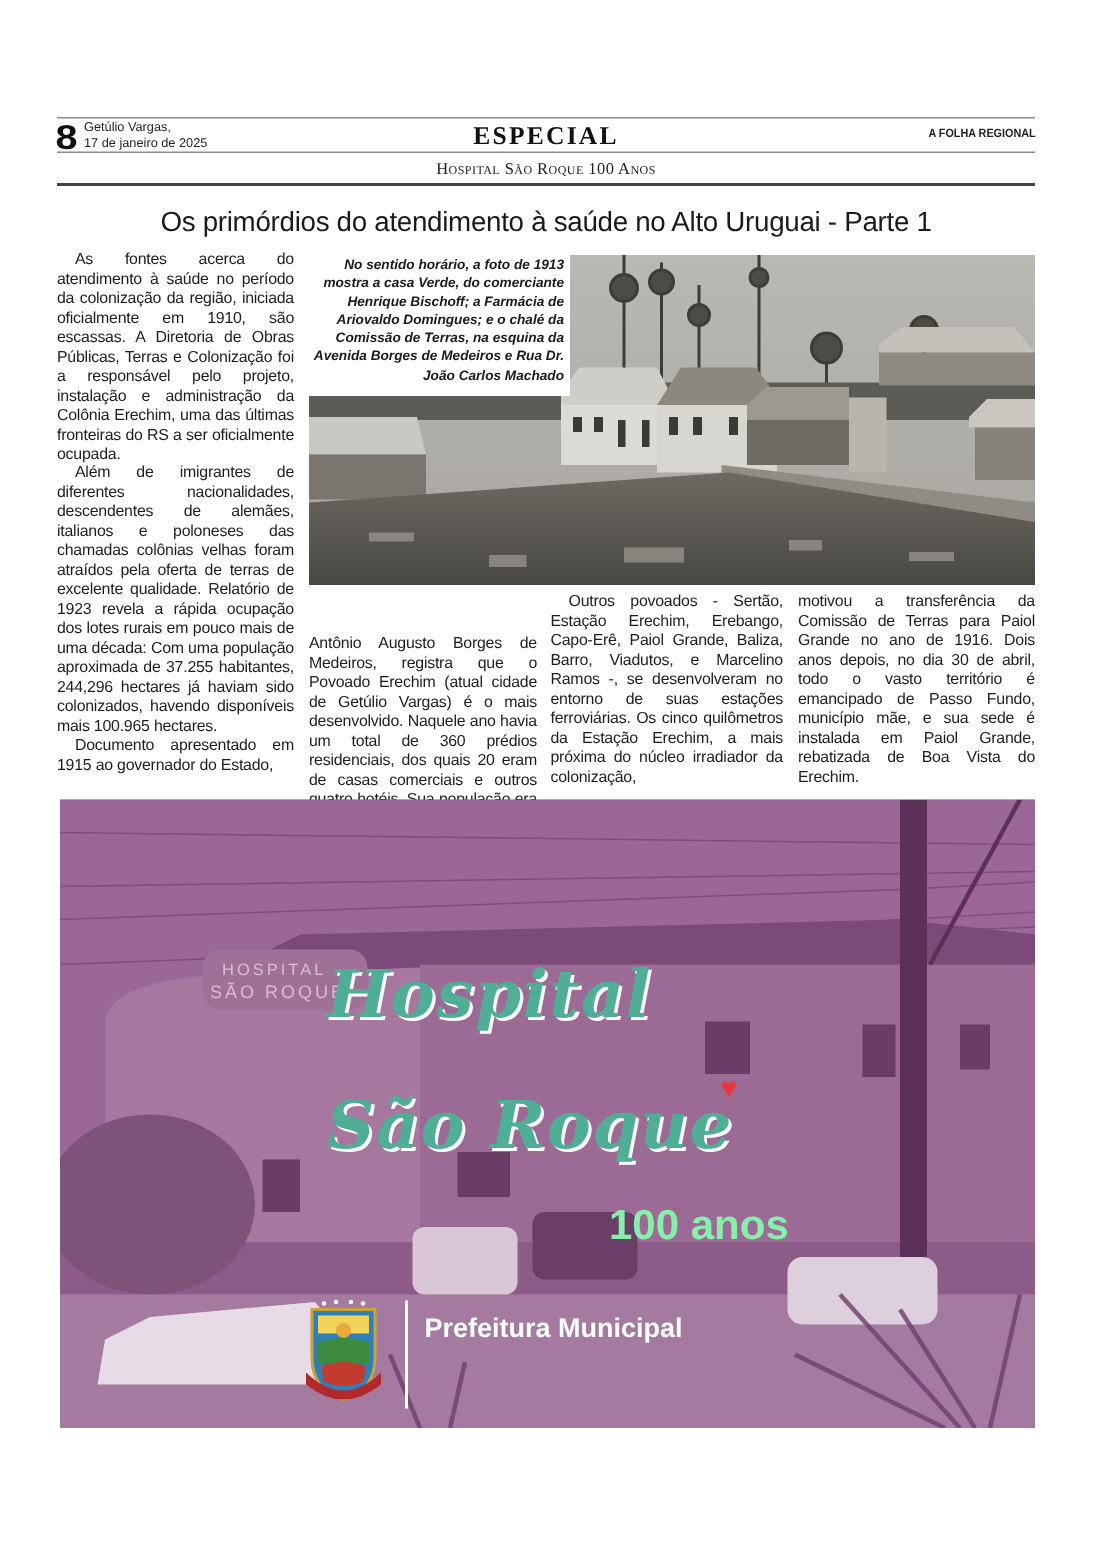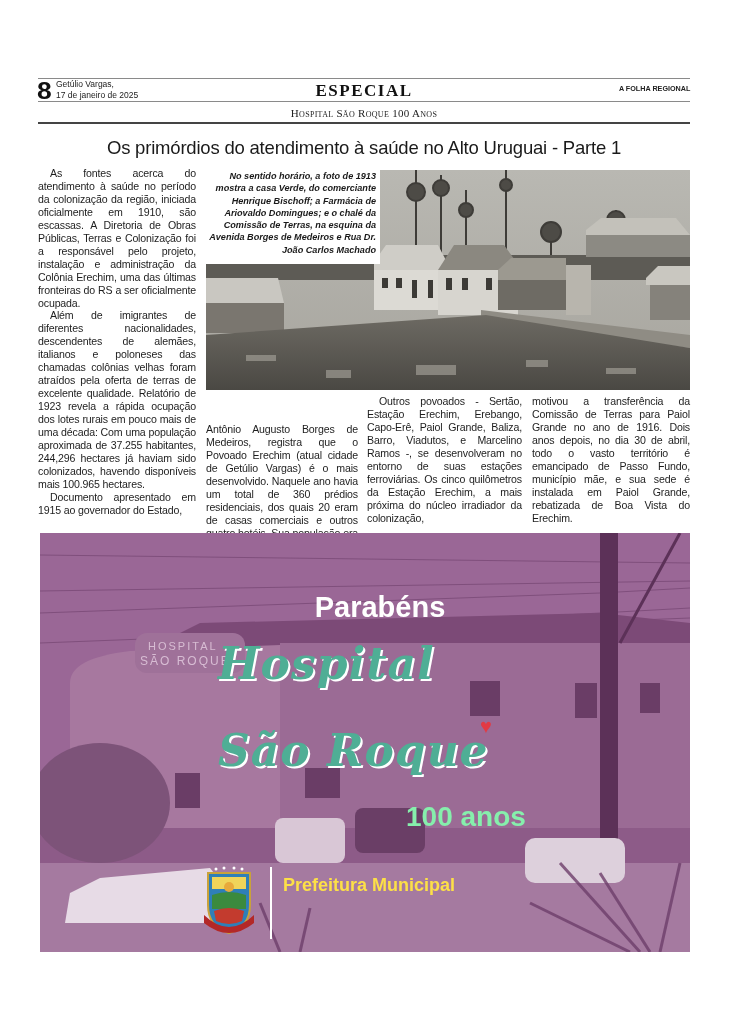--- a/index.html
+++ b/index.html
@@ -26,21 +26,21 @@
     .photo svg { display: block; }
 
     .banner { position: absolute; left: 40px; top: 533px; width: 650px; height: 419px; overflow: hidden; background: #8f5a8c; }
     .banner svg.bg { position: absolute; left: 0; top: 0; }
     .banner .parabens { position: absolute; left: 0; width: 100%; top: 58px; text-align: center; color: #fff; font-weight: bold; font-size: 29px; padding-left: 30px; box-sizing: border-box; }
     .banner .script { position: absolute; font-family: "DejaVu Serif", serif; font-style: italic; font-weight: bold; color: #4fae95; text-shadow: 2px 2px 0 #fff; letter-spacing: 1px; }
     .banner .s1 { left: 178px; top: 105px; font-size: 44px; }
     .banner .s2 { left: 178px; top: 192px; font-size: 44px; }
     .banner .heart { position: absolute; left: 440px; top: 182px; color: #e23a44; font-size: 20px; }
     .banner .anos { position: absolute; left: 366px; top: 268px; color: #86efac; font-weight: bold; font-size: 28px; }
-    .banner .pref { position: absolute; left: 243px; top: 342px; color: #fde047; font-weight: bold; font-size: 18px; }
+    .banner .pref { position: absolute; left: 243px; top: 342px; color: #ffffff; font-weight: bold; font-size: 18px; }
     .banner .city { position: absolute; left: 243px; top: 364px; color: #fff; font-weight: bold; font-size: 28px; letter-spacing: 0.3px; }
     .banner .divider { position: absolute; left: 230px; top: 334px; width: 1.5px; height: 72px; background: #fff; }
     .banner .crest { position: absolute; left: 162px; top: 332px; width: 54px; height: 72px; }
   </style>
 </head>
 <body>
 
 <div class="rule" style="top:78px;height:1px;"></div>
 <div class="hdr">
   <span class="page-num">8</span>
@@ -193,21 +193,20 @@
     <g stroke="#6e3f6b" stroke-width="3" opacity="0.8">
       <line x1="600" y1="419" x2="520" y2="330"></line>
         <line x1="610" y1="419" x2="560" y2="340"></line>
         <line x1="620" y1="419" x2="640" y2="330"></line>
         <line x1="590" y1="419" x2="490" y2="370"></line>
       <line x1="240" y1="419" x2="220" y2="370"></line>
         <line x1="260" y1="419" x2="270" y2="375"></line>
     </g>
   </svg>
 
-  <div class="parabens">Parabéns</div>
   <div class="script s1">Hospital</div>
   <div class="script s2">São Roque</div>
   <div class="heart">♥</div>
   <div class="anos">100 anos</div>
 
   <div class="crest">
     <svg width="54" height="72" viewBox="0 0 54 72">
       <path d="M6,8 L48,8 L48,40 Q48,62 27,68 Q6,62 6,40 Z" fill="#2f7fb8" stroke="#c9a23a" stroke-width="2"></path>
       <rect x="10" y="12" width="34" height="12" fill="#f0d45a"></rect>
       <circle cx="27" cy="22" r="5" fill="#e8a93b"></circle>

